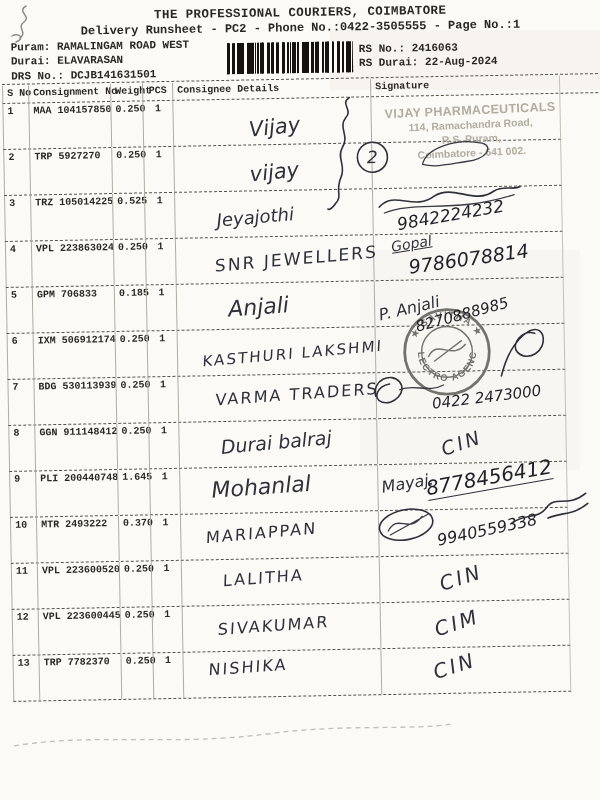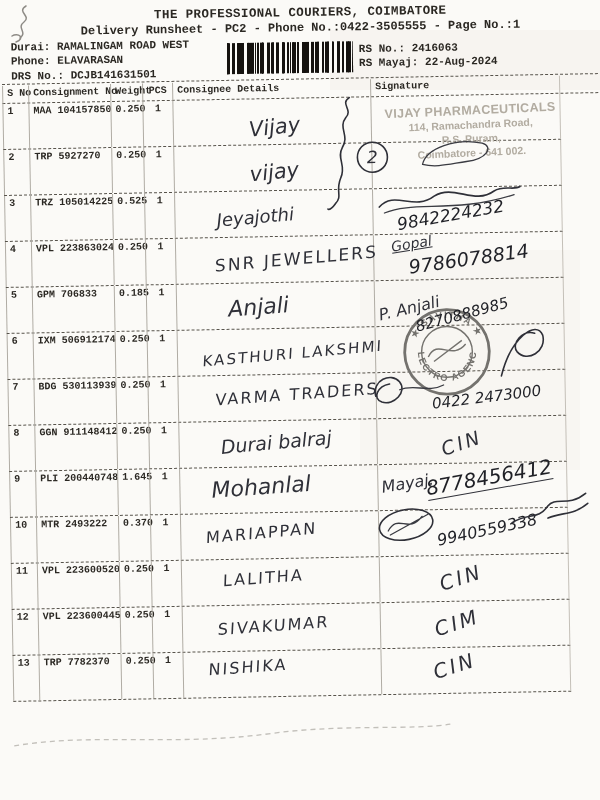--- a/index.html
+++ b/index.html
@@ -54,38 +54,38 @@
 
   <svg class="scr" style="left:6px;top:2px" width="36" height="42" viewBox="0 0 36 42">
     <path d="M20,4 C10,10 26,14 18,20 C10,26 22,30 14,36" stroke="#8e8b86" fill="none" stroke-width="1.5" stroke-linecap="round"></path>
     <path d="M6,34 C12,30 20,36 10,40" stroke="#8e8b86" fill="none" stroke-width="1.5" stroke-linecap="round"></path>
   </svg>
 
   <div class="hdr">
     <div class="title">THE PROFESSIONAL COURIERS, COIMBATORE</div>
     <div class="subtitle">Delivery Runsheet - PC2 - Phone No.:0422-3505555 - Page No.:1</div>
     <div class="meta" style="left:10px;top:37px;">
+      <span>Puram:</span>
+      <span>RAMALINGAM ROAD WEST</span>
+    </div>
+    <div class="meta" style="left:10px;top:51px;">
       <span>Durai:</span>
-      <span>RAMALINGAM ROAD WEST</span>
-    </div>
-    <div class="meta" style="left:10px;top:51px;">
-      <span>Phone:</span>
       <span>ELAVARASAN</span>
     </div>
     <div class="meta" style="left:10px;top:66px;">
       <span>DRS No.:</span>
       <span>DCJB141631501</span>
     </div>
     <div class="barcode"></div>
     <div class="meta" style="left:358px;top:44px;">
       <span>RS No.:</span>
       <span>2416063</span>
     </div>
     <div class="meta" style="left:358px;top:58px;">
-      <span>RS Mayaj:</span>
+      <span>RS Durai:</span>
       <span>22-Aug-2024</span>
     </div>
   </div>
 
   <div class="tbl">
     <div class="dashfull" style="top:0;"></div>
     <div class="dashfull" style="top:19px;"></div>
 
     <div class="thead">
       <div class="cell c-sno">S No</div>

